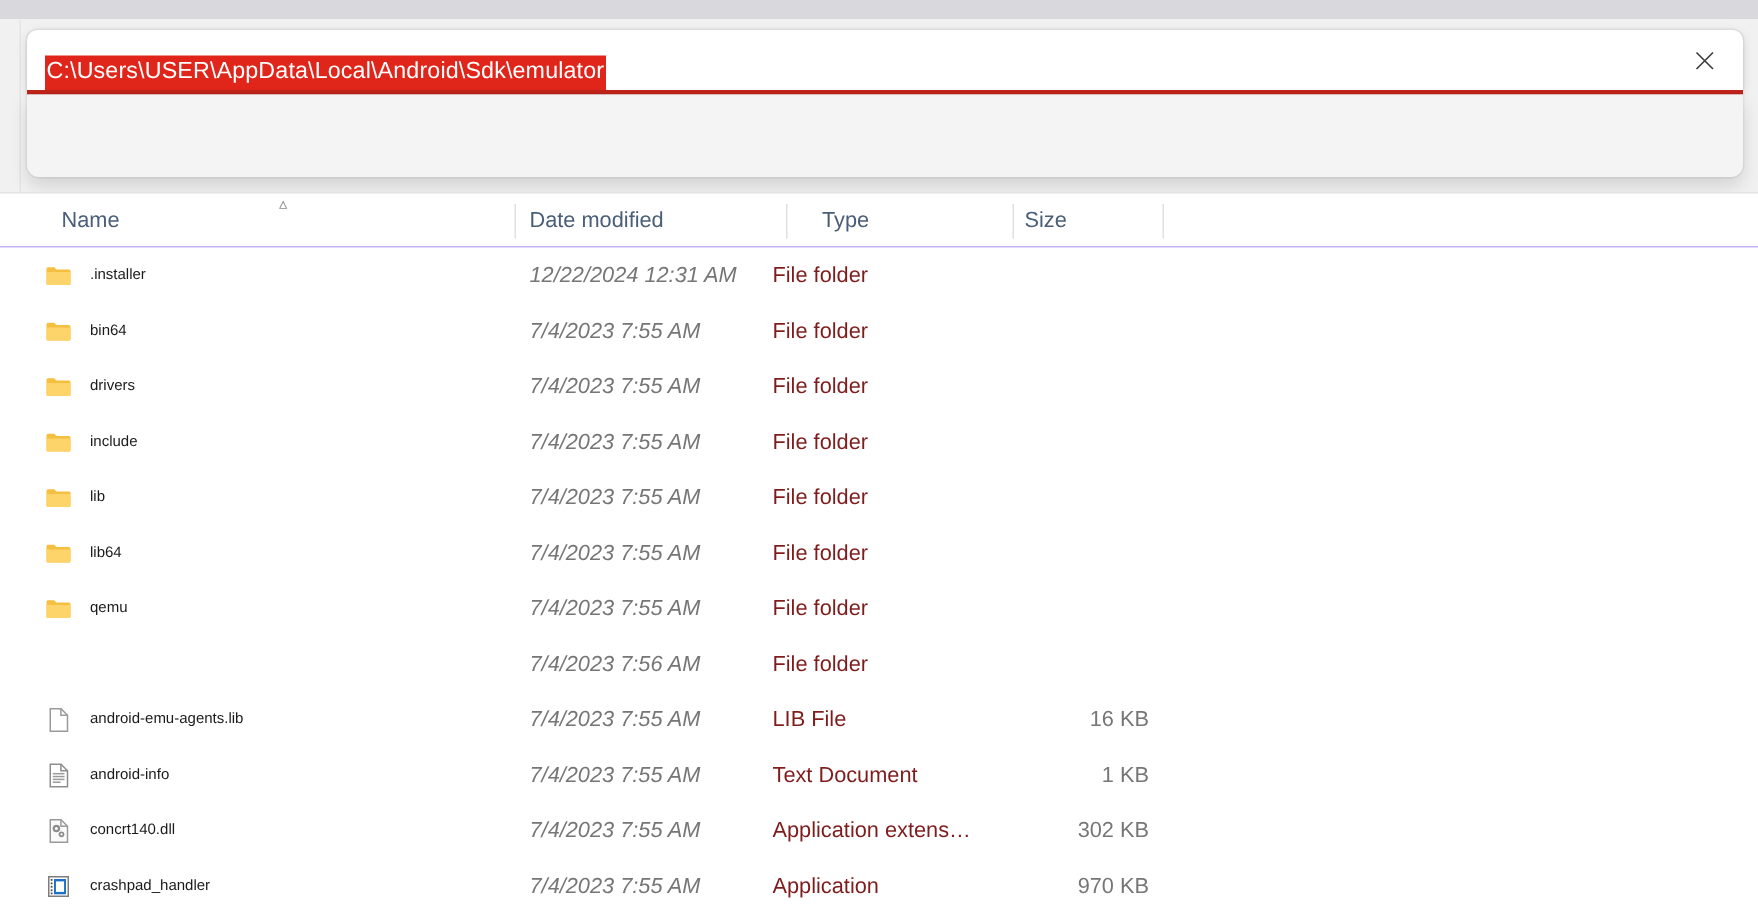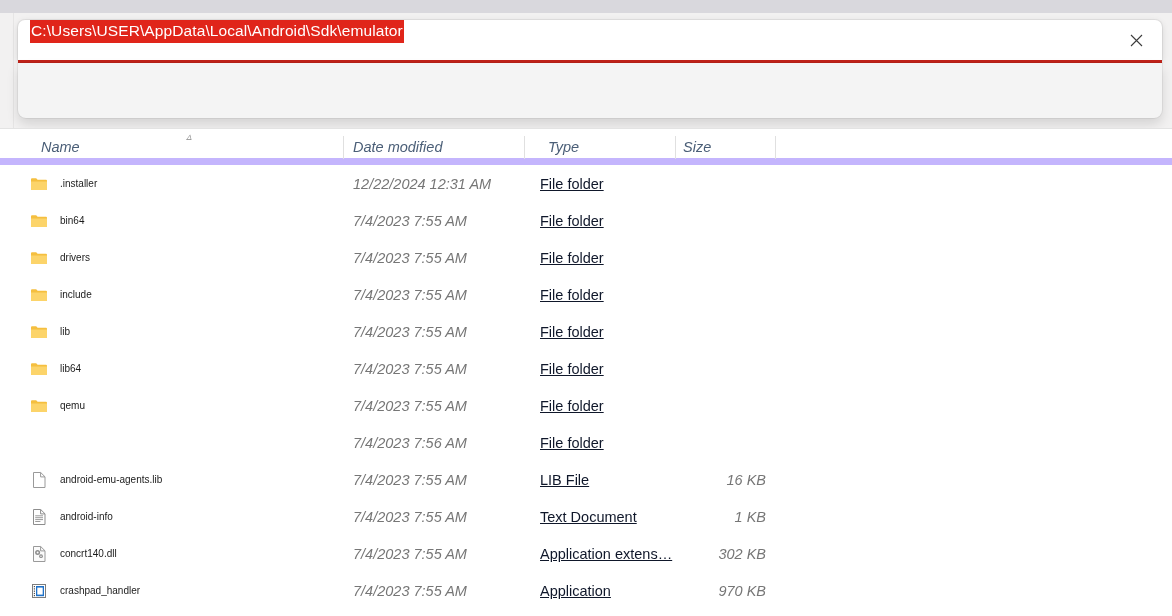--- a/index.html
+++ b/index.html
@@ -29,21 +29,21 @@
   
   .addressbar {
     position:absolute; left:18px; top:20px; width:1144px; height:40px;
     background:#ffffff;
     border-radius:7px 7px 0 0;
     box-shadow:0 0 0 1px rgba(0,0,0,.06), 0 2px 7px rgba(0,0,0,.13);
     display:flex; align-items:center;
   }
   .addr-text-wrap {
     position:absolute; left:12px; top:0; height:40px;
-    display:flex; align-items:flex-start;
+    display:flex; align-items:flex-end;
   }
   .addr-text {
     font-size:15.5px; color:#ffffff; background:#e0251a;
     padding:2px 1px 3px 1px; line-height:1.15;
     white-space:pre; letter-spacing:.1px;
   }
   .addr-clear {
     position:absolute; right:15px; top:0; height:40px;
     display:flex; align-items:center; justify-content:center;
     width:22px; color:#3c3c3c; cursor:default;
@@ -68,23 +68,22 @@
     font-size:16px; color:#1b1b1b; cursor:default;
   }
 
   
   .listview {
     position:absolute; left:0; top:128px; width:1172px; height:488px;
     background:#ffffff;
   }
   .header-row {
     position:relative; height:37px; width:1172px;
-    border-bottom:7px solid #c4b5fd;
+    border-bottom:1px solid #c4b5fd;
     border-top:1px solid #e3e3e3;
-    font-style:italic;
   }
   .hcell {
     position:absolute; top:0; height:36px;
     display:flex; align-items:center;
     font-size:14.5px; color:#4a5e77;
     cursor:default; user-select:none;
   }
   .hsep {
     position:absolute; top:7px; width:1px; height:23px; background:#e0e0e0;
   }
@@ -101,29 +100,29 @@
     position:absolute; left:30px; top:0; height:37px; width:305px;
     display:flex; align-items:center; gap:12px;
     font-size:10px; color:#1b1b1b;
   }
   .cell-date {
     position:absolute; left:353px; top:0; height:37px;
     display:flex; align-items:center;
     font-size:14.5px; color:#767676;font-style:italic;
   }
   .cell-type {
-    position:absolute; left:540px; top:0; height:37px; width:138px;
+    position:absolute; left:515px; top:0; height:37px; width:138px;
     display:flex; align-items:center;
-    font-size:14.5px; color:#0f172a;
-    white-space:nowrap; overflow:hidden;text-decoration:underline;
+    font-size:14.5px; color:#7f1d1d;
+    white-space:nowrap; overflow:hidden;
   }
   .cell-size {
     position:absolute; left:600px; top:0; height:37px; width:166px;
     display:flex; align-items:center; justify-content:flex-end;
-    font-size:14.5px; color:#767676;font-style:italic;
+    font-size:14.5px; color:#767676;
   }
 
   .icon { width:18px; height:18px; flex:0 0 18px; display:block; }
 </style>
 </head>
 <body>
 
 <div id="app">
 
   <div class="titlebar"></div>

